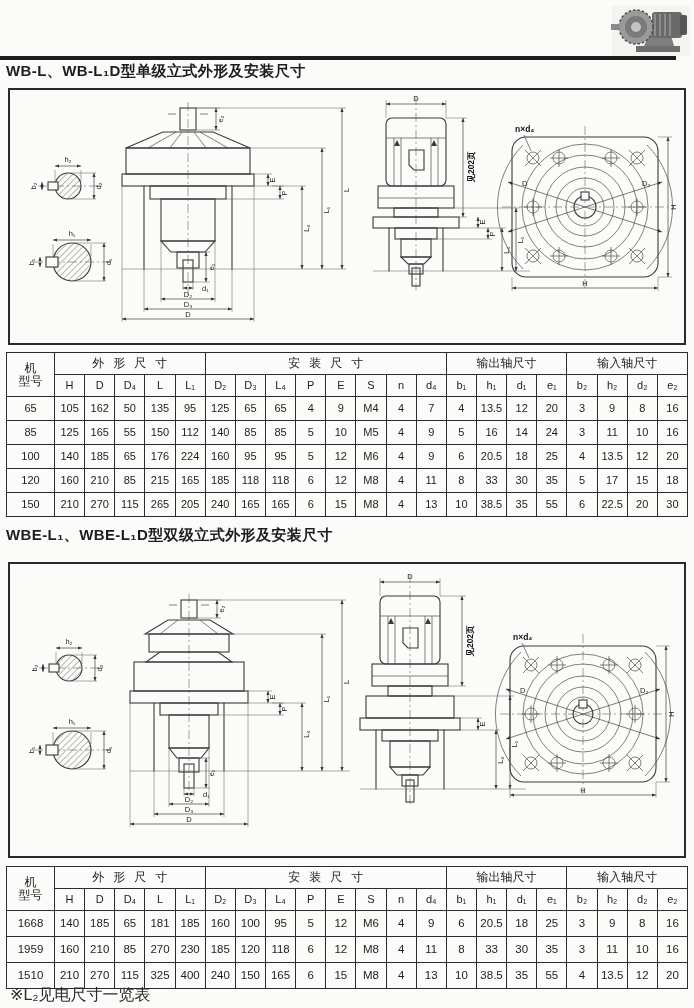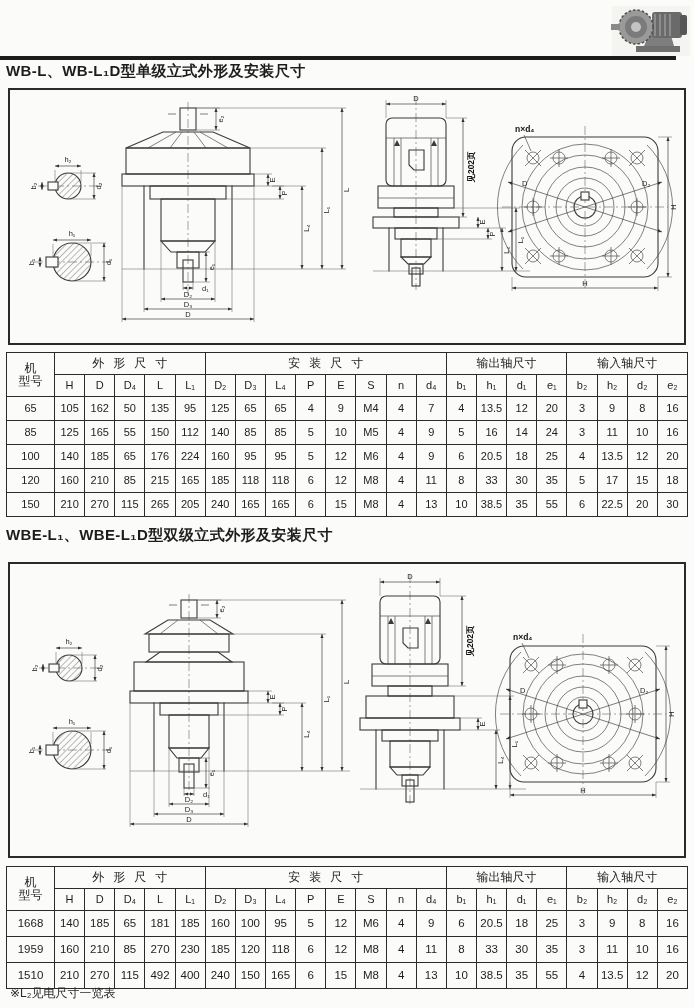--- a/index.html
+++ b/index.html
@@ -5,21 +5,21 @@
   html,body{margin:0;padding:0;}
   body{
     width:694px;height:1008px;position:relative;overflow:hidden;
     background:#fbfbf9;color:#1d1d1d;
     font-family:"Liberation Sans","DejaVu Sans",sans-serif;
   }
   .abs{position:absolute;}
   .title{font-weight:bold;font-size:15px;letter-spacing:.4px;white-space:nowrap;}
   .rule{background:#1c1c1c;}
   .dwg{border:2px solid #2a2a2a;}
-  .note{font-size:12px;color:#2a2a2a;}
+  .note{font-size:16px;color:#2a2a2a;}
 
   
   table.dim-table{border-collapse:collapse;table-layout:fixed;width:682px;background:#fbfbf9;}
   .dim-table th,.dim-table td{
     border:1px solid #2b2b2b;text-align:center;vertical-align:middle;
     font-weight:normal;padding:0;line-height:1.05;font-size:11px;height:21px;overflow:hidden;
   }
   .dim-table th.model-h{white-space:pre-line;font-size:12px;}
   .dim-table th.grp{font-size:12px;}
   .dim-table th.grp.wide{letter-spacing:9px;text-indent:9px;}
@@ -804,21 +804,21 @@
             <td>3</td>
             <td>11</td>
             <td>10</td>
             <td>16</td>
           </tr>
           <tr>
             <td>1510</td>
             <td>210</td>
             <td>270</td>
             <td>115</td>
-            <td>492</td>
+            <td>325</td>
             <td>400</td>
             <td>240</td>
             <td>150</td>
             <td>165</td>
             <td>6</td>
             <td>15</td>
             <td>M8</td>
             <td>4</td>
             <td>13</td>
             <td>10</td>

